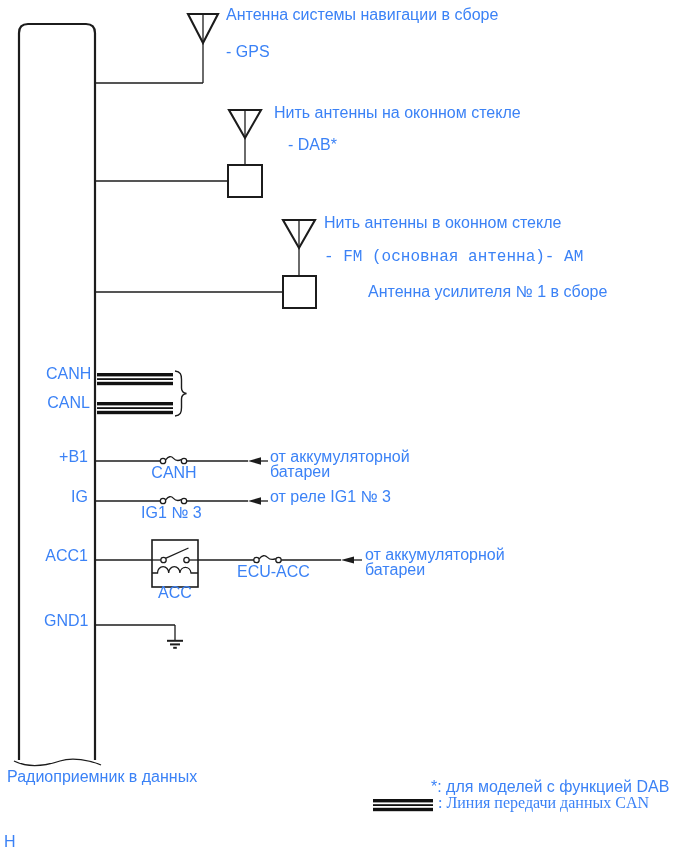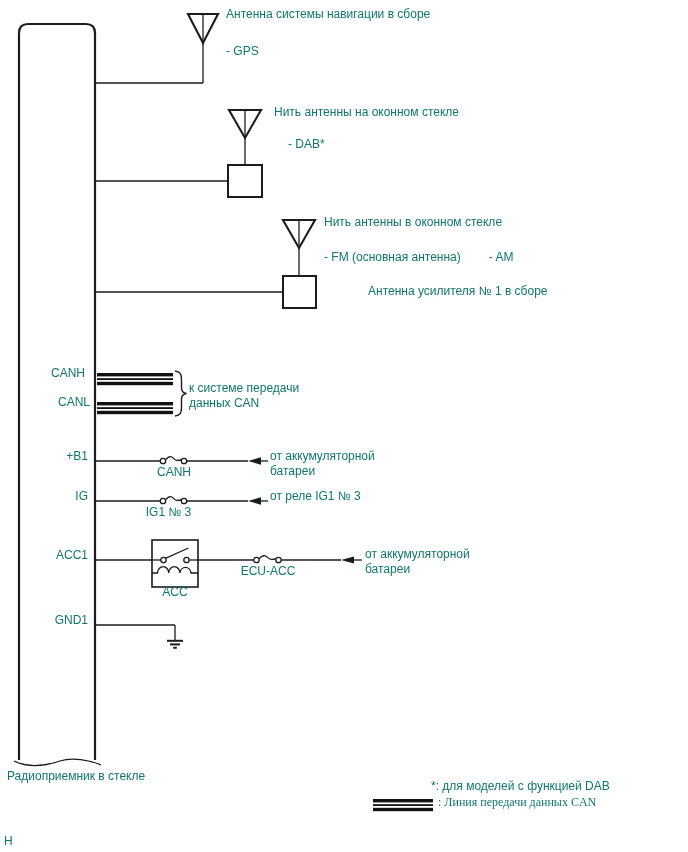--- a/index.html
+++ b/index.html
@@ -1,26 +1,26 @@
 <!DOCTYPE html>
 <html><head>
 <meta charset="utf-8">
 <style>
   html,body{margin:0;padding:0;background:#ffffff;}
   #stage{
     position:relative;width:688px;height:852px;background:#ffffff;
     font-family:"Liberation Sans",sans-serif;color:#1c1c1c;overflow:hidden;
   }
   #wires{position:absolute;left:0;top:0;}
-  .txt{position:absolute;font-size:12px;line-height:13px;white-space:nowrap;color:#0f766e;}
+  .txt{position:absolute;font-size:16px;line-height:13px;white-space:nowrap;color:#3b82f6;}
   .pin{width:44px;text-align:right;}
   .ctr{text-align:center;}
   .two-line span{display:block;line-height:15px;}
   .can-dest span{display:block;line-height:14.5px;}
-  .band-row{display:flex;gap:28px;}
+  .band-row{display:flex;gap:0;font-family:Liberation Mono, monospace;}
 </style>
 </head>
 <body>
 
 <div id="stage">
 
   <svg id="wires" width="688" height="852" viewBox="0 0 688 852" fill="none" stroke="#1c1c1c">
 
     <g>
       <path d="M 19 760 L 19 33 Q 19 24 28 24 L 86 24 Q 95 24 95 33 L 95 760" stroke-width="2.2"></path>
@@ -131,24 +131,20 @@
 
   <div class="txt" style="left:324px;top:216px;">Нить антенны в оконном стекле</div>
   <div class="txt band-row" style="left:324px;top:251px;">
     <span>- FM (основная антенна)</span>
     <span>- AM</span>
   </div>
   <div class="txt" style="left:340px;top:285px;margin-left:28px;">Антенна усилителя № 1 в сборе</div>
 
   <div class="txt pin" style="left:46px;top:367px;text-align:center;">CANH</div>
   <div class="txt pin" style="left:46px;top:396px;">CANL</div>
-  <div class="txt can-dest" style="left:189px;top:381px;">
-    <span>к системе передачи</span>
-    <span>данных CAN</span>
-  </div>
 
   <div class="txt pin" style="left:44px;top:450px;">+B1</div>
   <div class="txt ctr" style="left:149px;top:466px;width:50px;">CANH</div>
   <div class="txt two-line" style="left:270px;top:449px;">
     <span>от аккумуляторной</span>
     <span>батареи</span>
   </div>
 
   <div class="txt pin" style="left:44px;top:490px;">IG</div>
   <div class="txt ctr" style="left:141px;top:506px;width:55px;">IG1 № 3</div>
@@ -157,18 +153,18 @@
   <div class="txt pin" style="left:44px;top:549px;">ACC1</div>
   <div class="txt ctr" style="left:152px;top:586px;width:46px;">ACC</div>
   <div class="txt ctr" style="left:237px;top:565px;width:62px;">ECU-ACC</div>
   <div class="txt two-line" style="left:365px;top:547px;">
     <span>от аккумуляторной</span>
     <span>батареи</span>
   </div>
 
   <div class="txt pin" style="left:44px;top:614px;">GND1</div>
 
-  <div class="txt" style="left:7px;top:770px;">Радиоприемник в стекле</div>
+  <div class="txt" style="left:7px;top:770px;">Радиоприемник в данных</div>
   <div class="txt" style="left:431px;top:780px;">*: для моделей с функцией DAB</div>
   <div class="txt" style="left:438px;top:796px;font-family:Liberation Serif, serif;">: Линия передачи данных CAN</div>
   <div class="txt" style="left:4px;top:835px;">Н</div>
 
 </div>
 
 </body></html>

